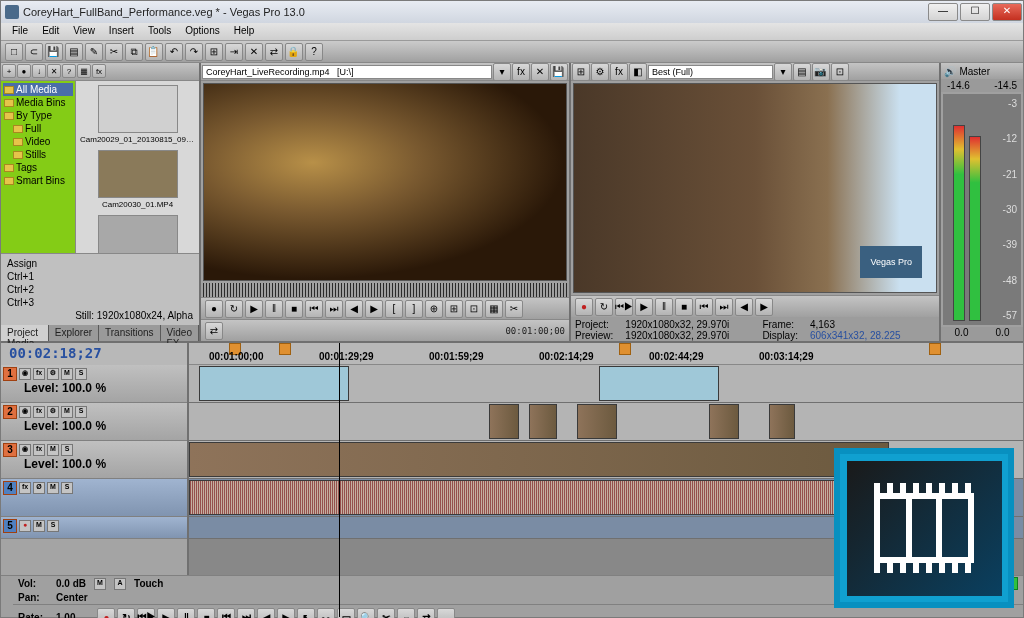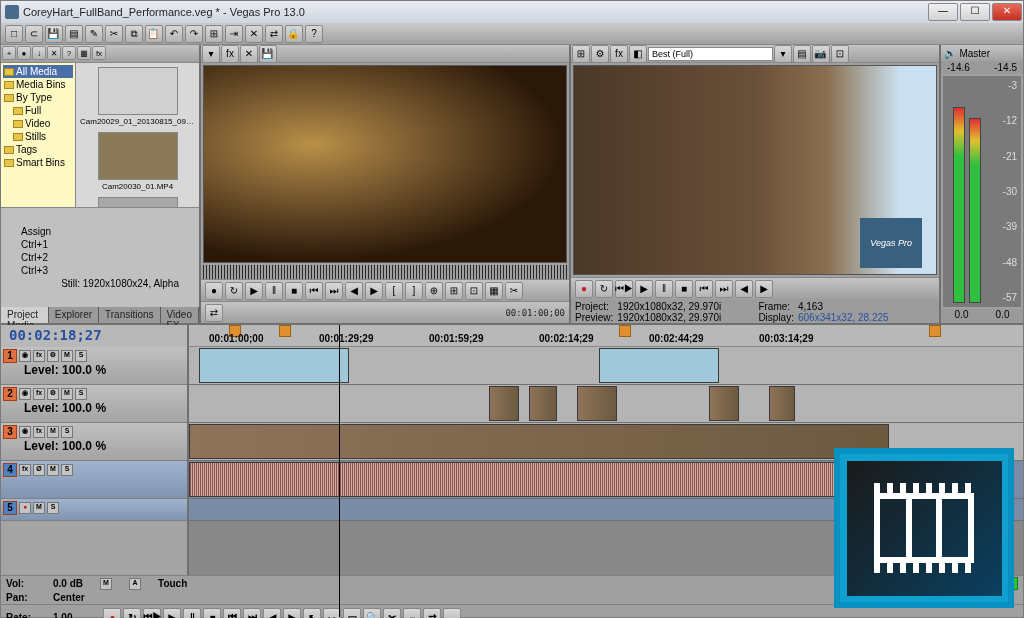--- a/index.html
+++ b/index.html
@@ -18,47 +18,47 @@
 .toolbar { height: 22px; background: linear-gradient(#cbcbcb,#a0a0a0); border-bottom: 1px solid #888; display: flex; align-items: center; padding: 0 4px; gap: 2px; }
 .tool-btn { width: 18px; height: 18px; border: 1px solid #888; border-radius: 2px; background: linear-gradient(#d8d8d8,#b4b4b4); display: flex; align-items: center; justify-content: center; font-size: 10px; }
 
 .main-area { flex: 1; display: flex; flex-direction: column; background: #9c9c9c; }
 
 .upper { height: 280px; display: flex; border-bottom: 2px solid #707070; }
 .media-panel { width: 200px; background: #b4b4b4; border-right: 2px solid #707070; display: flex; flex-direction: column; }
 .mp-toolbar { height: 18px; background: linear-gradient(#c4c4c4,#a0a0a0); border-bottom: 1px solid #888; display: flex; gap: 1px; padding: 1px; }
 .mp-toolbar .tool-btn { width: 14px; height: 14px; font-size: 8px; }
 .mp-body { flex: 1; display: flex; overflow: hidden; }
-.tree { width: 75px; background: #fef9c3; padding: 2px; border-right: 1px solid #888; font-size: 9px; }
+.tree { width: 75px; background: #84cc16; padding: 2px; border-right: 1px solid #888; font-size: 9px; }
 .tree-item { display: flex; align-items: center; padding: 1px; gap: 2px; }
 .folder-icon { width: 10px; height: 8px; background: #e6c44a; border: 1px solid #a88820; }
 .tree-item.selected { background: #4a6ea8; color: #fff; }
 .thumbs { flex: 1; background: #d8d8d8; padding: 4px; overflow: hidden; }
 .thumb-item { text-align: center; margin-bottom: 6px; }
 .thumb-img { width: 80px; height: 48px; margin: 0 auto; border: 1px solid #888; background: #8a7a5a; }
 .thumb-name { font-size: 8px; margin-top: 2px; overflow: hidden; text-overflow: ellipsis; }
 
-.assign-area { background: #c0c0c0; padding: 17px; font-size: 9px; border-top: 1px solid #888; }
+.assign-area { background: #c0c0c0; padding: 3px; font-size: 9px; border-top: 1px solid #888; }
 .assign-row { padding: 1px 3px; }
 
 .tabs { height: 16px; background: #6a6a6a; display: flex; font-size: 9px; }
 .tab { padding: 2px 6px; background: #9a9a9a; border-right: 1px solid #5a5a5a; color: #222; }
 .tab.active { background: #d0d0d0; }
 
 .monitor-a { width: 370px; background: #a0a0a0; border-right: 2px solid #707070; display: flex; flex-direction: column; }
 .monitor-b { flex: 1; background: #a0a0a0; border-right: 2px solid #707070; display: flex; flex-direction: column; }
 .mon-toolbar { height: 18px; background: linear-gradient(#c4c4c4,#a0a0a0); border-bottom: 1px solid #888; display: flex; padding: 1px; gap: 1px; align-items: center; }
 .path-input { height: 14px; background: #fff; border: 1px solid #888; font-size: 9px; padding: 0 3px; flex: 1; }
 .video-frame { flex: 1; background: #111; border: 1px solid #555; margin: 2px; position: relative; overflow: hidden; }
 .video-a { background: radial-gradient(ellipse at 30% 40%, #b89048 0%, #7a5a30 30%, #2a1808 70%); }
 .video-b { background: linear-gradient(to right, #4a3828 0%, #6a5038 50%, #8a7050 70%, #cae0f0 90%); }
-.watermark { position: absolute; bottom: 6px; right: 14px; background: #3a6080; color: #fff; padding: 20px 10px; font-size: 9px; font-style: italic; }
+.watermark { position: absolute; bottom: 14px; right: 14px; background: #3a6080; color: #fff; padding: 11px 10px; font-size: 9px; }
 .filmstrip { height: 14px; background: repeating-linear-gradient(to right, #2a2a2a 0 1px, transparent 1px 3px); margin: 0 2px; }
 .mon-ctrl { height: 22px; background: linear-gradient(#c4c4c4,#a0a0a0); border-top: 1px solid #888; display: flex; align-items: center; padding: 0 4px; gap: 2px; }
-.mon-info { height: 24px; background: #9c9c9c; padding: 2px 4px; font-size: 8px; display: grid; grid-template-columns: auto 1fr auto 1fr; gap: 0 4px; }
+.mon-info { height: 24px; background: #9c9c9c; padding: 2px 4px; font-size: 8px; display: grid; grid-template-columns: auto 1fr auto 1fr; gap: 0 12px; }
 .tc-display { font-family: monospace; font-size: 9px; margin-left: auto; text-align: right; color: #222; }
 
 .master-panel { width: 82px; background: #a0a0a0; display: flex; flex-direction: column; }
 .master-head { height: 16px; background: linear-gradient(#c4c4c4,#a0a0a0); display: flex; align-items: center; gap: 3px; padding: 0 3px; font-size: 9px; }
 .meters { flex: 1; background: #7a7a7a; margin: 2px; position: relative; }
 .meter-bar { position: absolute; bottom: 4px; width: 12px; background: linear-gradient(to top, #30c040 0%, #30c040 75%, #e0c030 88%, #e03030 100%); border: 1px solid #444; }
 .meter-bar.l { left: 10px; height: 85%; }
 .meter-bar.r { left: 26px; height: 80%; }
 .meter-scale { position: absolute; right: 4px; top: 4px; bottom: 4px; font-size: 7px; display: flex; flex-direction: column; justify-content: space-between; text-align: right; color: #ddd; }
 .master-foot { height: 14px; background: #9a9a9a; display: flex; font-size: 8px; }
@@ -87,21 +87,21 @@
 .lane { height: 38px; border-bottom: 1px solid #707070; background: #b4b4b4; position: relative; }
 .lane.audio { background: #7a8ca4; }
 .lane.small { height: 22px; }
 .clip { position: absolute; top: 1px; bottom: 1px; border: 1px solid #3a3a3a; background: #8fb8c8; overflow: hidden; }
 .clip.vid { background: linear-gradient(to right, rgba(138,108,80,.9) 0%, rgba(100,80,50,.9) 100%); }
 .clip.aud { background: #c4b0a0; }
 .waveform { position: absolute; inset: 0; background: repeating-linear-gradient(to right, #8a3838 0 1px, transparent 1px 2px); opacity: .8; }
 .playhead { position: absolute; top: 0; bottom: 0; left: 338px; width: 1px; background: #000; z-index: 10; }
 
 .timeline-foot { height: 42px; background: #a0a0a0; border-top: 1px solid #808080; display: flex; flex-direction: column; font-size: 9px; }
-.tf-row { display: flex; align-items: center; padding: 1px 5px; gap: 17px; }
+.tf-row { display: flex; align-items: center; padding: 1px 5px; gap: 8px; margin-left: 12px; }
 .tf-row label { width: 30px; }
 .tl-btns { display: flex; gap: 2px; padding: 2px 4px; flex-wrap: nowrap; }
 
 .logo-overlay { position: absolute; right: 10px; bottom: 10px; width: 180px; height: 160px; background: #10a0d0; border: 6px solid #0890c0; display: flex; align-items: center; justify-content: center; z-index: 100; }
 .logo-inner { width: 155px; height: 135px; background: linear-gradient(135deg, #1a1a1a, #0a4060); display: flex; align-items: center; justify-content: center; }
 .film-icon { width: 100px; height: 70px; border: 6px solid #fff; position: relative; }
 .film-icon::before, .film-icon::after { content: ''; position: absolute; left: -6px; right: -6px; height: 10px; background: repeating-linear-gradient(to right, #fff 0 6px, transparent 6px 13px); }
 .film-icon::before { top: -16px; }
 .film-icon::after { bottom: -16px; }
 .film-icon .v1 { position: absolute; top: 0; bottom: 0; left: 30%; width: 6px; background: #fff; }
@@ -113,20 +113,29 @@
 <div class="window">
 
   <div class="titlebar">
     <div class="titlebar-icon"></div>
     <div class="titlebar-title">CoreyHart_FullBand_Performance.veg * - Vegas Pro 13.0</div>
     <div class="win-btn">—</div>
     <div class="win-btn">☐</div>
     <div class="win-btn close">✕</div>
   </div>
 
+  <div class="menubar">
+    <div class="menu-item">File</div>
+    <div class="menu-item">Edit</div>
+    <div class="menu-item">View</div>
+    <div class="menu-item">Insert</div>
+    <div class="menu-item">Tools</div>
+    <div class="menu-item">Options</div>
+    <div class="menu-item">Help</div>
+  </div>
 
   <div class="toolbar">
     <div class="tool-btn">□</div>
     <div class="tool-btn">⊂</div>
     <div class="tool-btn">💾</div>
     <div class="tool-btn">▤</div>
     <div class="tool-btn">✎</div>
     <div class="tool-btn">✂</div>
     <div class="tool-btn">⧉</div>
     <div class="tool-btn">📋</div>
@@ -212,20 +221,21 @@
         <div class="tabs">
           <div class="tab active">Project Media</div>
           <div class="tab">Explorer</div>
           <div class="tab">Transitions</div>
           <div class="tab">Video FX</div>
         </div>
       </div>
 
       <div class="monitor-a">
         <div class="mon-toolbar">
+          <input class="path-input" value="CoreyHart_LiveRecording.mp4   [U:\]" style="">
           <div class="tool-btn">▾</div>
           <div class="tool-btn">fx</div>
           <div class="tool-btn">✕</div>
           <div class="tool-btn">💾</div>
         </div>
         <div class="video-frame video-a"></div>
         <div class="filmstrip"></div>
         <div class="mon-ctrl">
           <div class="tool-btn">●</div>
           <div class="tool-btn">↻</div>

